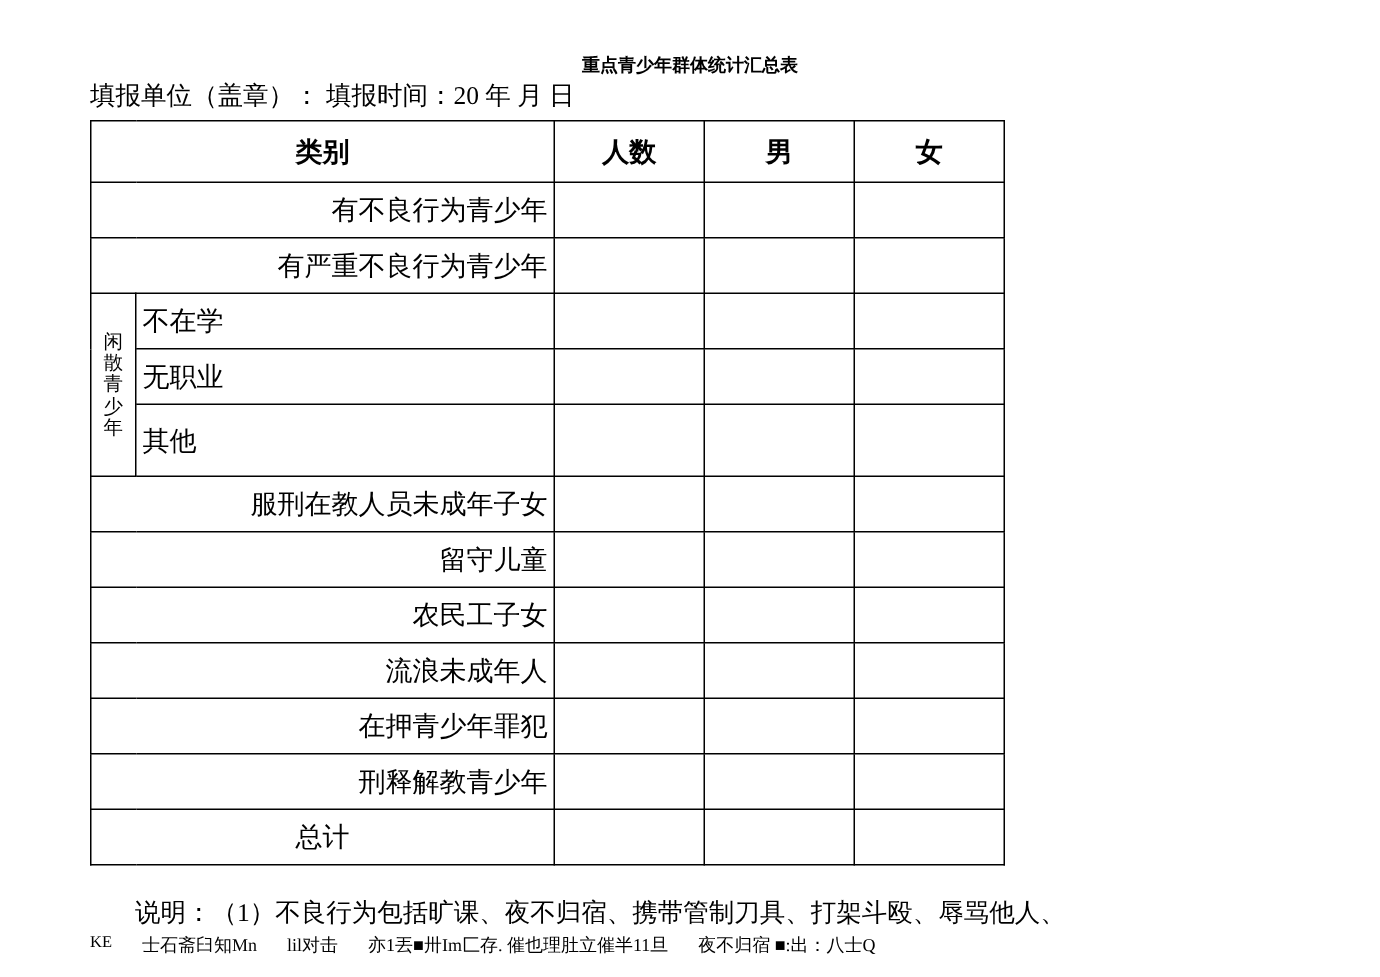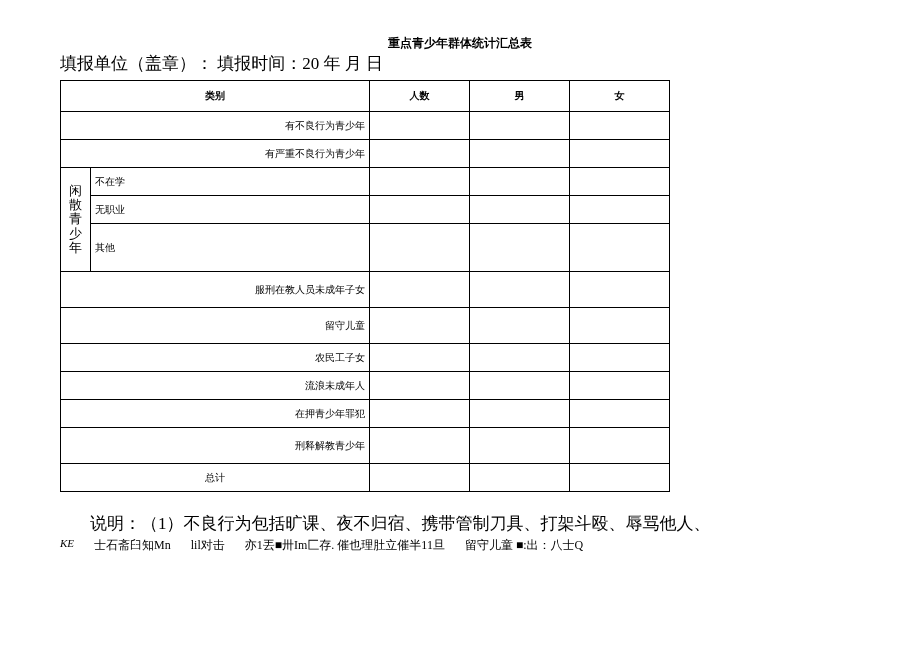--- a/index.html
+++ b/index.html
@@ -26,21 +26,21 @@
       margin-bottom: 5px;
     }
     table {
       border-collapse: collapse;
       width: 610px;
       margin-left: 0;
     }
     td, th {
       border: 1px solid #000;
       padding: 6px 4px;
-      font-size: 10px;
+      font-size: 18px;
       text-align: center;
       vertical-align: middle;
     }
     th {
       font-weight: bold;
       padding: 8px 4px;
     }
     .cat-col {
       width: 300px;
     }
@@ -84,21 +84,20 @@
       line-height: 1.6;
       padding-left: 30px;
     }
     .notes-line2 {
       font-size: 12px;
       padding-left: 0;
       display: flex;
       gap: 20px;
     }
     .ke {
-      font-style: italic;
       font-size: 11px;
       text-align: center;
     }
   </style>
 </head>
 <body>
 
 <div class="title">重点青少年群体统计汇总表</div>
 
 <div class="header-line">填报单位（盖章）： 填报时间：20 年 月 日</div>
@@ -188,14 +187,14 @@
   </table>
 
 <div class="notes">
   <div>说明：（1）不良行为包括旷课、夜不归宿、携带管制刀具、打架斗殴、辱骂他人、</div>
 </div>
 <div class="notes-line2">
   <span class="ke">KE</span>
   <span>士石斋臼知Mn</span>
   <span>lil对击</span>
   <span>亦1丟■卅Im匚存. 催也理肚立催半11旦</span>
-  <span>留守儿童 ■:出：八士Q</span>
+  <span>夜不归宿 ■:出：八士Q</span>
 </div>
 
 </body></html>

